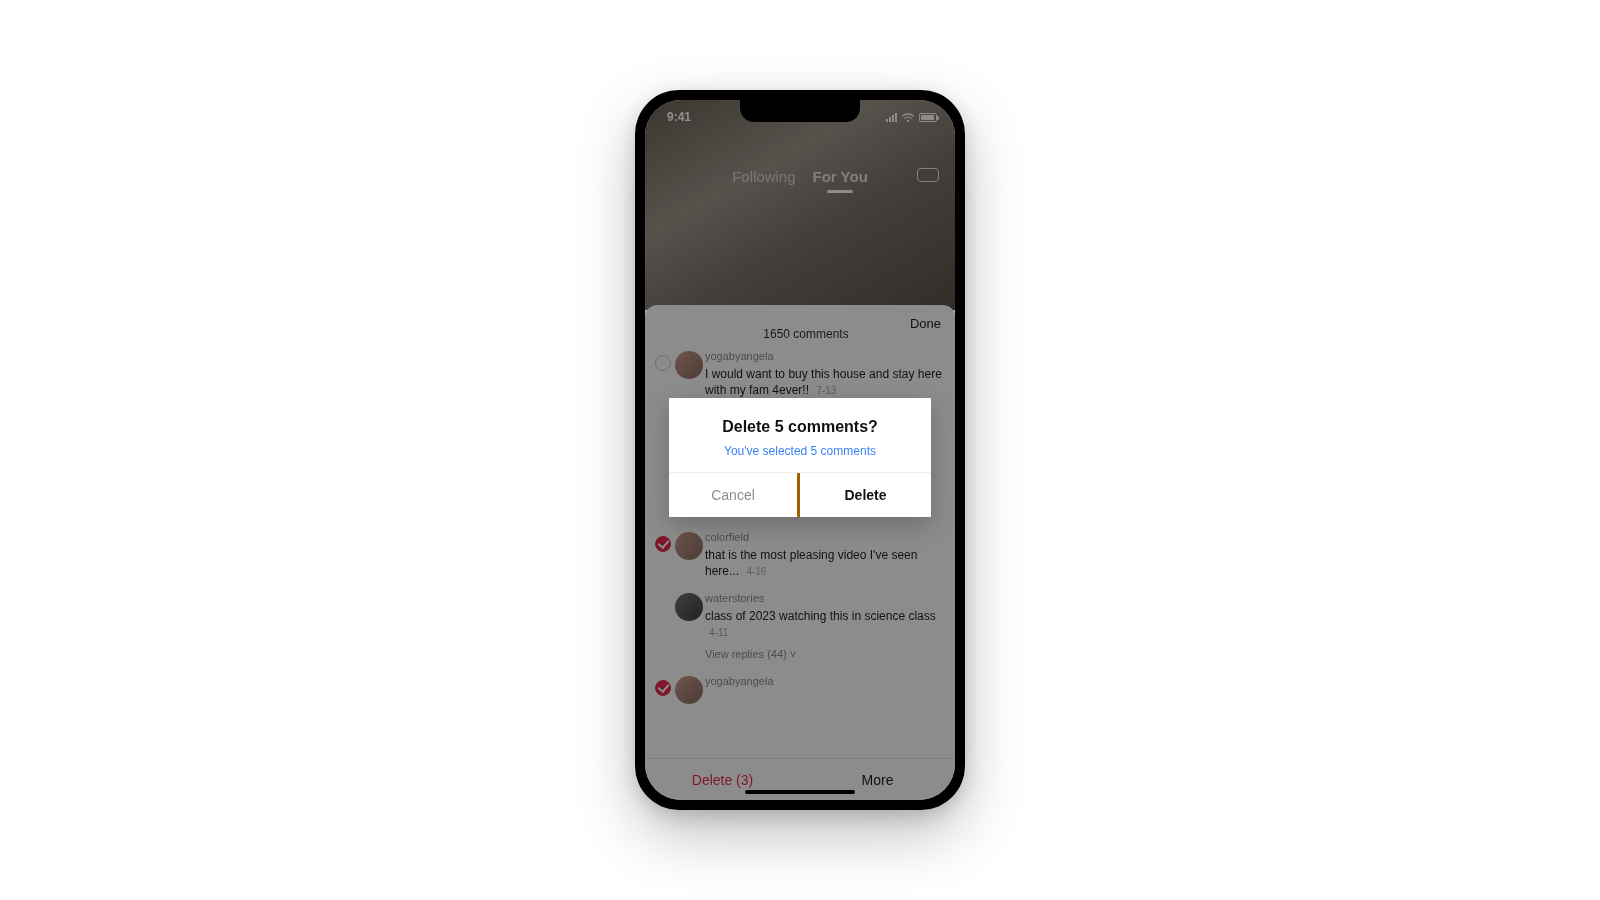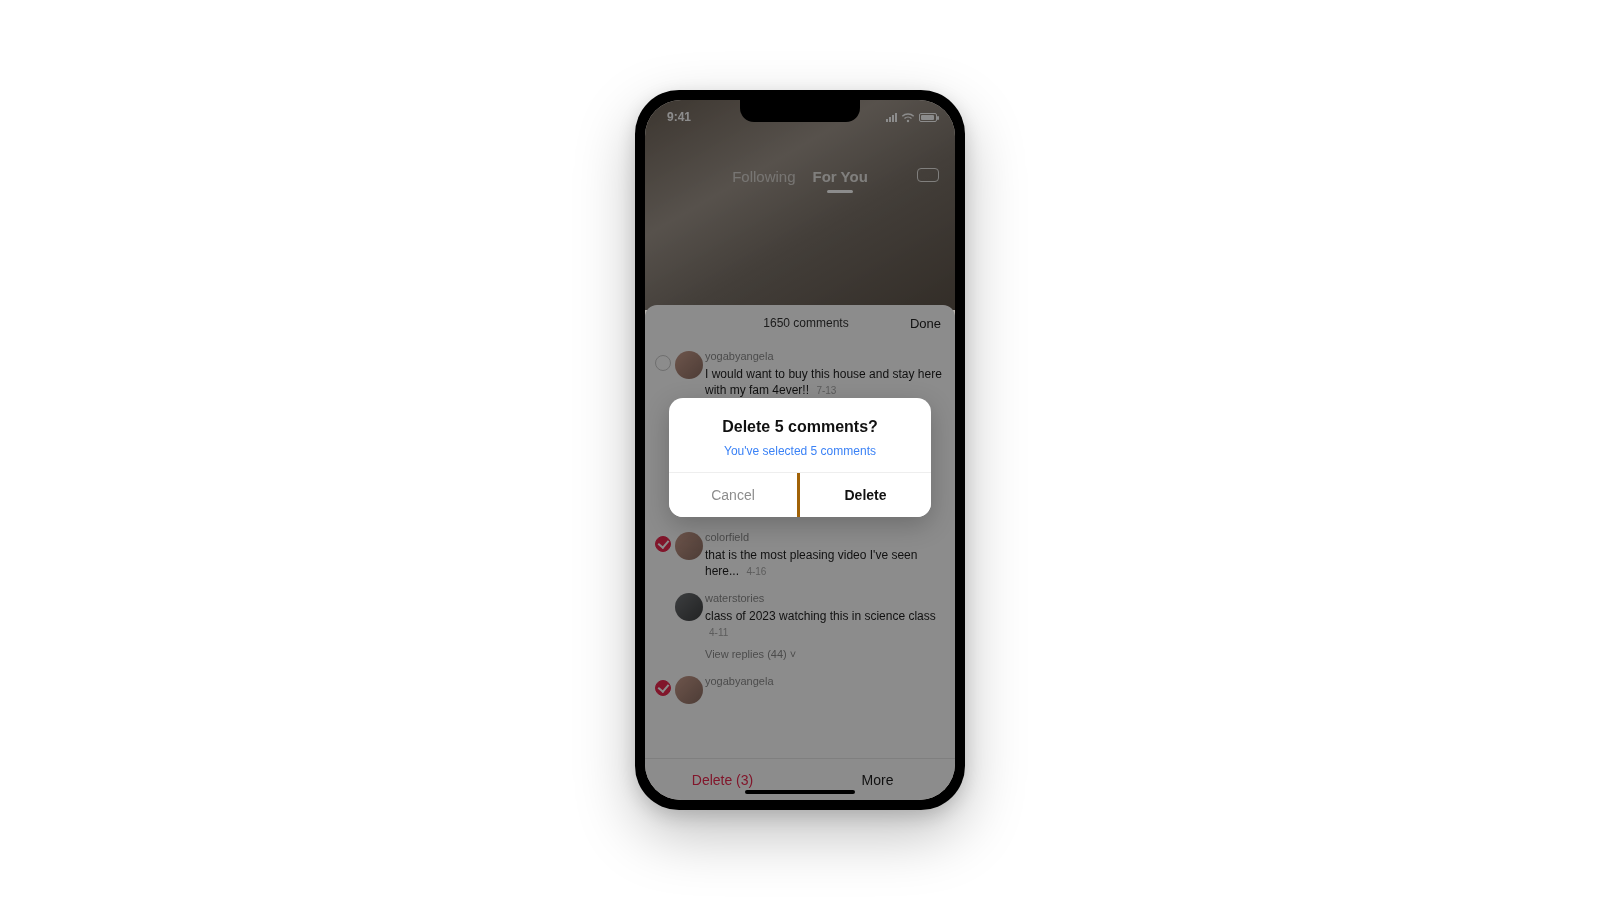--- a/index.html
+++ b/index.html
@@ -105,21 +105,21 @@
     background: #fff;
     border-top-left-radius: 12px;
     border-top-right-radius: 12px;
     display: flex;
     flex-direction: column;
   }
   .sheet-header {
     position: relative;
     height: 36px;
     display: flex;
-    align-items: center;
+    align-items: flex-end;
     justify-content: center;
     font-size: 12px;
     color: #333;
     padding-left: 12px;
   }
   .sheet-header .done {
     position: absolute; right: 14px; top: 0; bottom: 0;
     display: flex; align-items: center;
     font-size: 13px; color: #222;
   }
@@ -176,21 +176,21 @@
   .home-indicator {
     position: absolute; bottom: 6px; left: 50%; transform: translateX(-50%);
     width: 110px; height: 4px; background: #000; border-radius: 3px; z-index: 60;
   }
   
   .modal {
     position: absolute;
     left: 50%; top: 298px; transform: translateX(-50%);
     width: 262px;
     background: #fff;
-    border-radius: 14px;
+    border-radius: 1px;
     box-shadow: 0 8px 26px rgba(0,0,0,0.22);
     z-index: 80;
     overflow: hidden;
   }
   .modal-body {
     padding: 20px 18px 14px 18px;
     text-align: center;
   }
   .modal-title { font-size: 16px; font-weight: 700; color: #111; margin-bottom: 8px; }
   .modal-sub { font-size: 12px; color: #3b82f6; }

